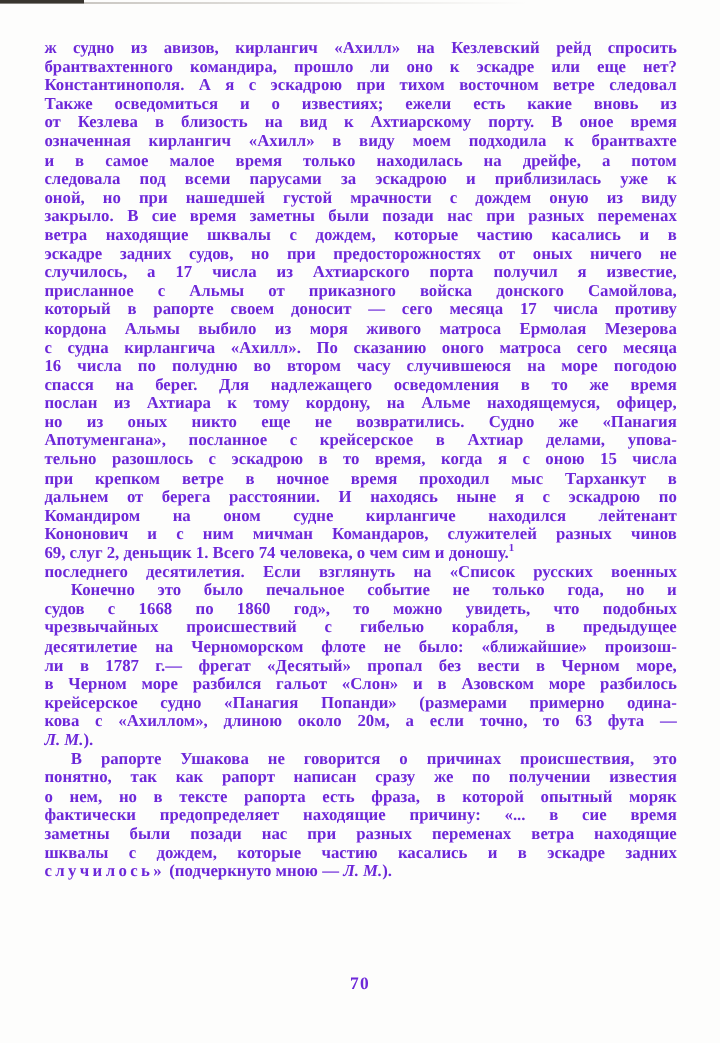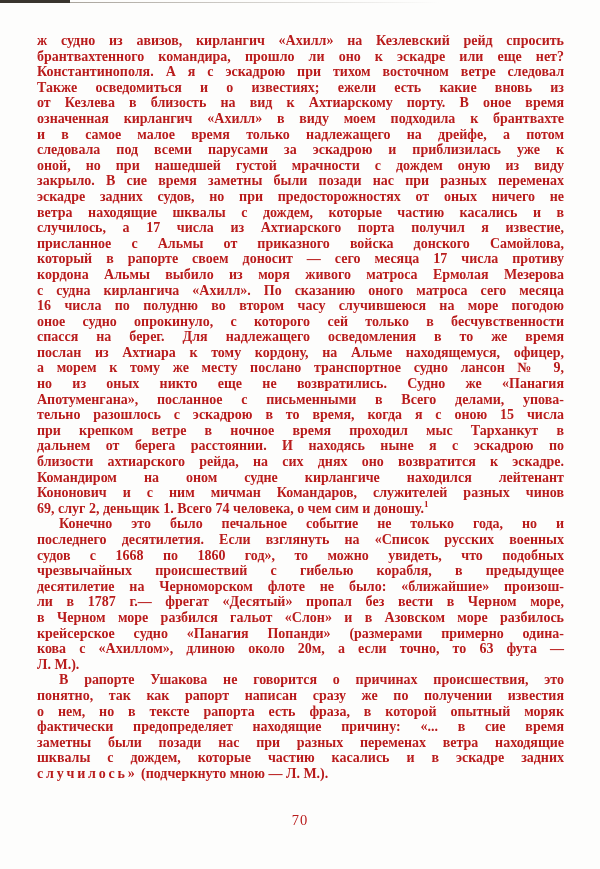--- a/index.html
+++ b/index.html
@@ -7,21 +7,21 @@
     padding: 0;
     background: #ffffff;
   }
   .page {
     position: relative;
     width: 600px;
     height: 869px;
     background: #fdfdfc;
     overflow: hidden;
     font-family: "Liberation Serif", "DejaVu Serif", serif;
-    color: #b91c1c;
+    color: #6d28d9;
   }
   
   .artifact-top-dark {
     position: absolute;
     left: 0; top: 0;
     width: 70px; height: 3px;
     background: #39352f;
   }
   .artifact-top-faint {
     position: absolute;
@@ -39,80 +39,77 @@
     line-height: 15.6px;
   }
   .para { margin: 0; }
   .ln {
     text-align: justify;
     text-align-last: justify;
     white-space: normal;
   }
   .ln.last { text-align-last: left; }
   .ln.ind { padding-left: 22px; }
-  .s-italic { }
+  .s-italic { font-style: italic; }
   .s-spaced { letter-spacing: 0.2em; }
   .s-sup {
     vertical-align: super;
     font-size: 9px;
     line-height: 0;
   }
   .page-number {
     position: absolute;
     left: 0; top: 812px;
     width: 600px;
     text-align: center;
     font-size: 14.5px;
-    font-weight: 400;
+    font-weight: 700;
     letter-spacing: 1px;
   }
 </style>
 </head>
 <body>
 
 <div class="page">
   <div class="artifact-top-dark"></div>
   <div class="artifact-top-faint"></div>
   <div class="text-block">
       <div class="para">
         <div class="ln">ж судно из авизов, кирлангич «Ахилл» на Кезлевский рейд спросить</div>
         <div class="ln">брантвахтенного командира, прошло ли оно к эскадре или еще нет?</div>
         <div class="ln">Константинополя. А я с эскадрою при тихом восточном ветре следовал</div>
         <div class="ln">Также осведомиться и о известиях; ежели есть какие вновь из</div>
         <div class="ln">от Кезлева в близость на вид к Ахтиарскому порту. В оное время</div>
         <div class="ln">означенная кирлангич «Ахилл» в виду моем подходила к брантвахте</div>
-        <div class="ln">и в самое малое время только надлежащего на дрейфе, а потом</div>
+        <div class="ln">и в самое малое время только находилась на дрейфе, а потом</div>
         <div class="ln">следовала под всеми парусами за эскадрою и приблизилась уже к</div>
         <div class="ln">оной, но при нашедшей густой мрачности с дождем оную из виду</div>
         <div class="ln">закрыло. В сие время заметны были позади нас при разных переменах</div>
+        <div class="ln">ветра находящие шквалы с дождем, которые частию касались и в</div>
         <div class="ln">эскадре задних судов, но при предосторожностях от оных ничего не</div>
-        <div class="ln">ветра находящие шквалы с дождем, которые частию касались и в</div>
         <div class="ln">случилось, а 17 числа из Ахтиарского порта получил я известие,</div>
         <div class="ln">присланное с Альмы от приказного войска донского Самойлова,</div>
         <div class="ln">который в рапорте своем доносит — сего месяца 17 числа противу</div>
         <div class="ln">кордона Альмы выбило из моря живого матроса Ермолая Мезерова</div>
         <div class="ln">с судна кирлангича «Ахилл». По сказанию оного матроса сего месяца</div>
         <div class="ln">16 числа по полудню во втором часу случившеюся на море погодою</div>
-        <div class="ln">оное судно опрокинуло, с которого сей только в бесчувственности</div>
         <div class="ln">спасся на берег. Для надлежащего осведомления в то же время</div>
         <div class="ln">послан из Ахтиара к тому кордону, на Альме находящемуся, офицер,</div>
-        <div class="ln">а морем к тому же месту послано транспортное судно лансон № 9,</div>
         <div class="ln">но из оных никто еще не возвратились. Судно же «Панагия</div>
-        <div class="ln">Апотуменгана», посланное с письменными в Всего делами, упова-</div>
+        <div class="ln">Апотуменгана», посланное с крейсерское в Ахтиар делами, упова-</div>
         <div class="ln">тельно разошлось с эскадрою в то время, когда я с оною 15 числа</div>
         <div class="ln">при крепком ветре в ночное время проходил мыс Тарханкут в</div>
         <div class="ln">дальнем от берега расстоянии. И находясь ныне я с эскадрою по</div>
-        <div class="ln">близости ахтиарского рейда, на сих днях оно возвратится к эскадре.</div>
         <div class="ln">Командиром на оном судне кирлангиче находился лейтенант</div>
         <div class="ln">Кононович и с ним мичман Командаров, служителей разных чинов</div>
         <div class="ln last">69, слуг 2, деньщик 1. Всего 74 человека, о чем сим и доношу.<span class="s-sup">1</span></div>
       </div>
       <div class="para">
+        <div class="ln">последнего десятилетия. Если взглянуть на «Список русских военных</div>
         <div class="ln ind">Конечно это было печальное событие не только года, но и</div>
-        <div class="ln">последнего десятилетия. Если взглянуть на «Список русских военных</div>
         <div class="ln">судов с 1668 по 1860 год», то можно увидеть, что подобных</div>
         <div class="ln">чрезвычайных происшествий с гибелью корабля, в предыдущее</div>
         <div class="ln">десятилетие на Черноморском флоте не было: «ближайшие» произош-</div>
         <div class="ln">ли в 1787 г.— фрегат «Десятый» пропал без вести в Черном море,</div>
         <div class="ln">в Черном море разбился гальот «Слон» и в Азовском море разбилось</div>
         <div class="ln">крейсерское судно «Панагия Попанди» (размерами примерно одина-</div>
         <div class="ln">кова с «Ахиллом», длиною около 20м, а если точно, то 63 фута —</div>
         <div class="ln last"><span class="s-italic">Л. М.</span>).</div>
       </div>
       <div class="para">

